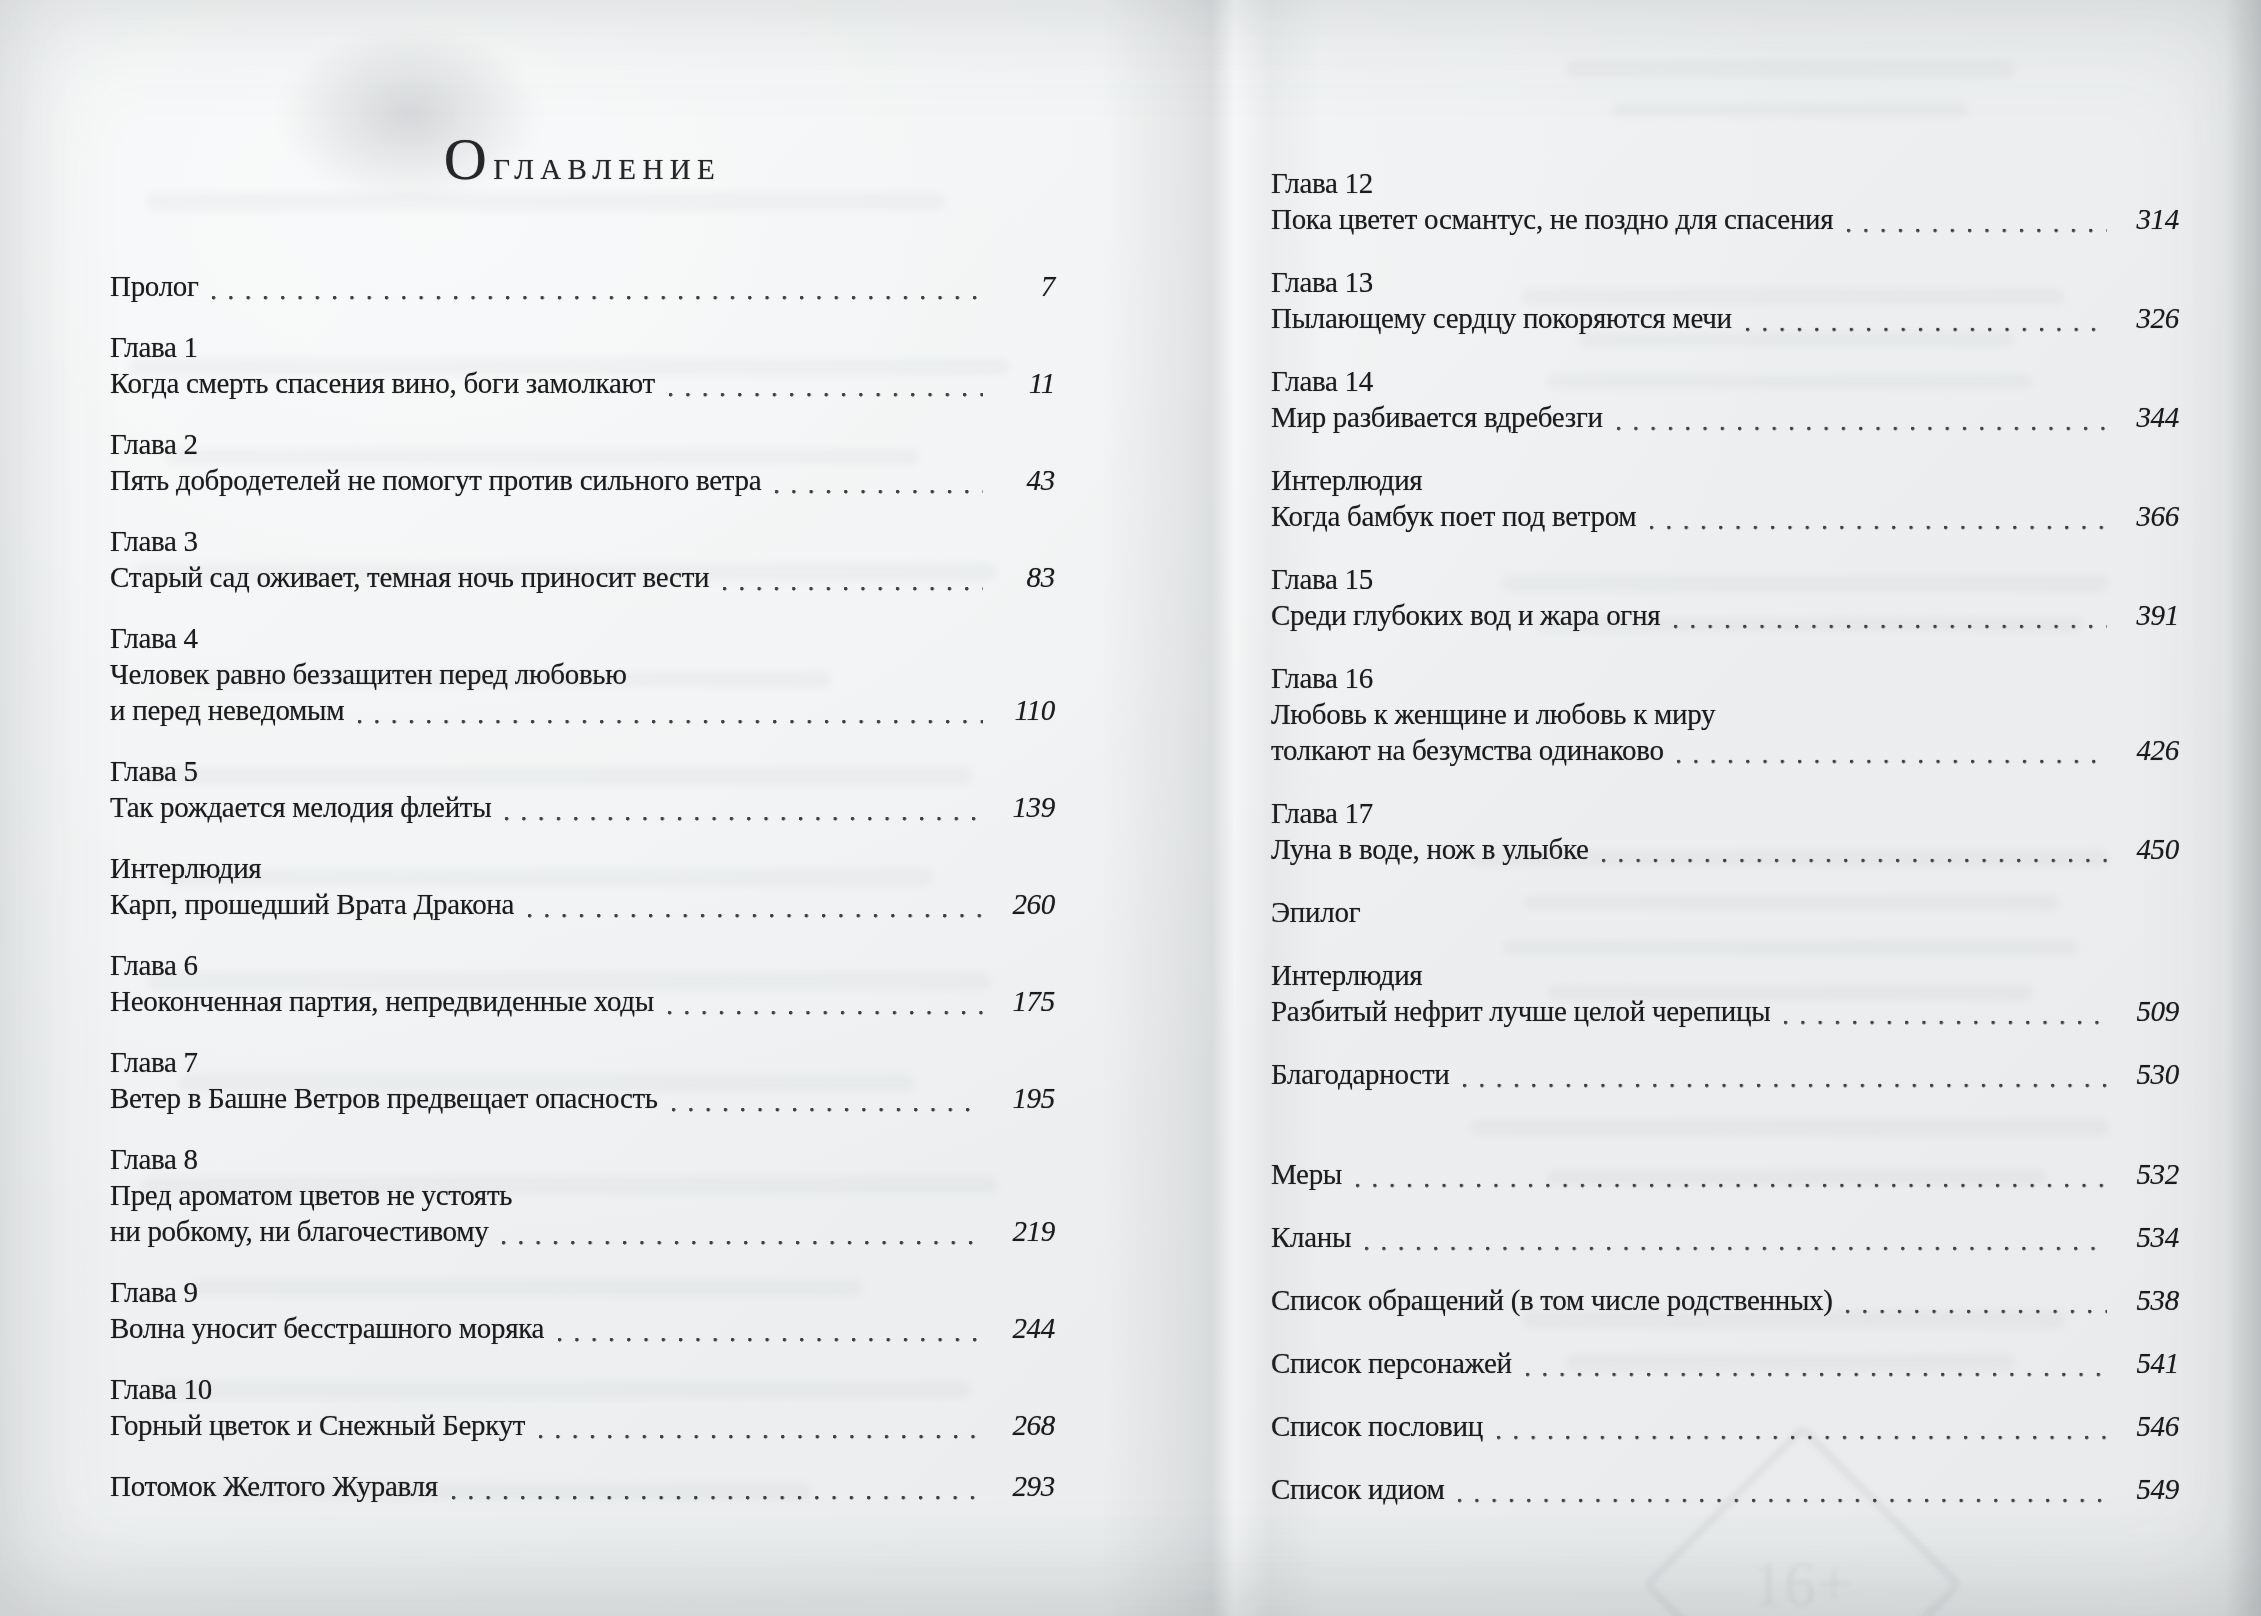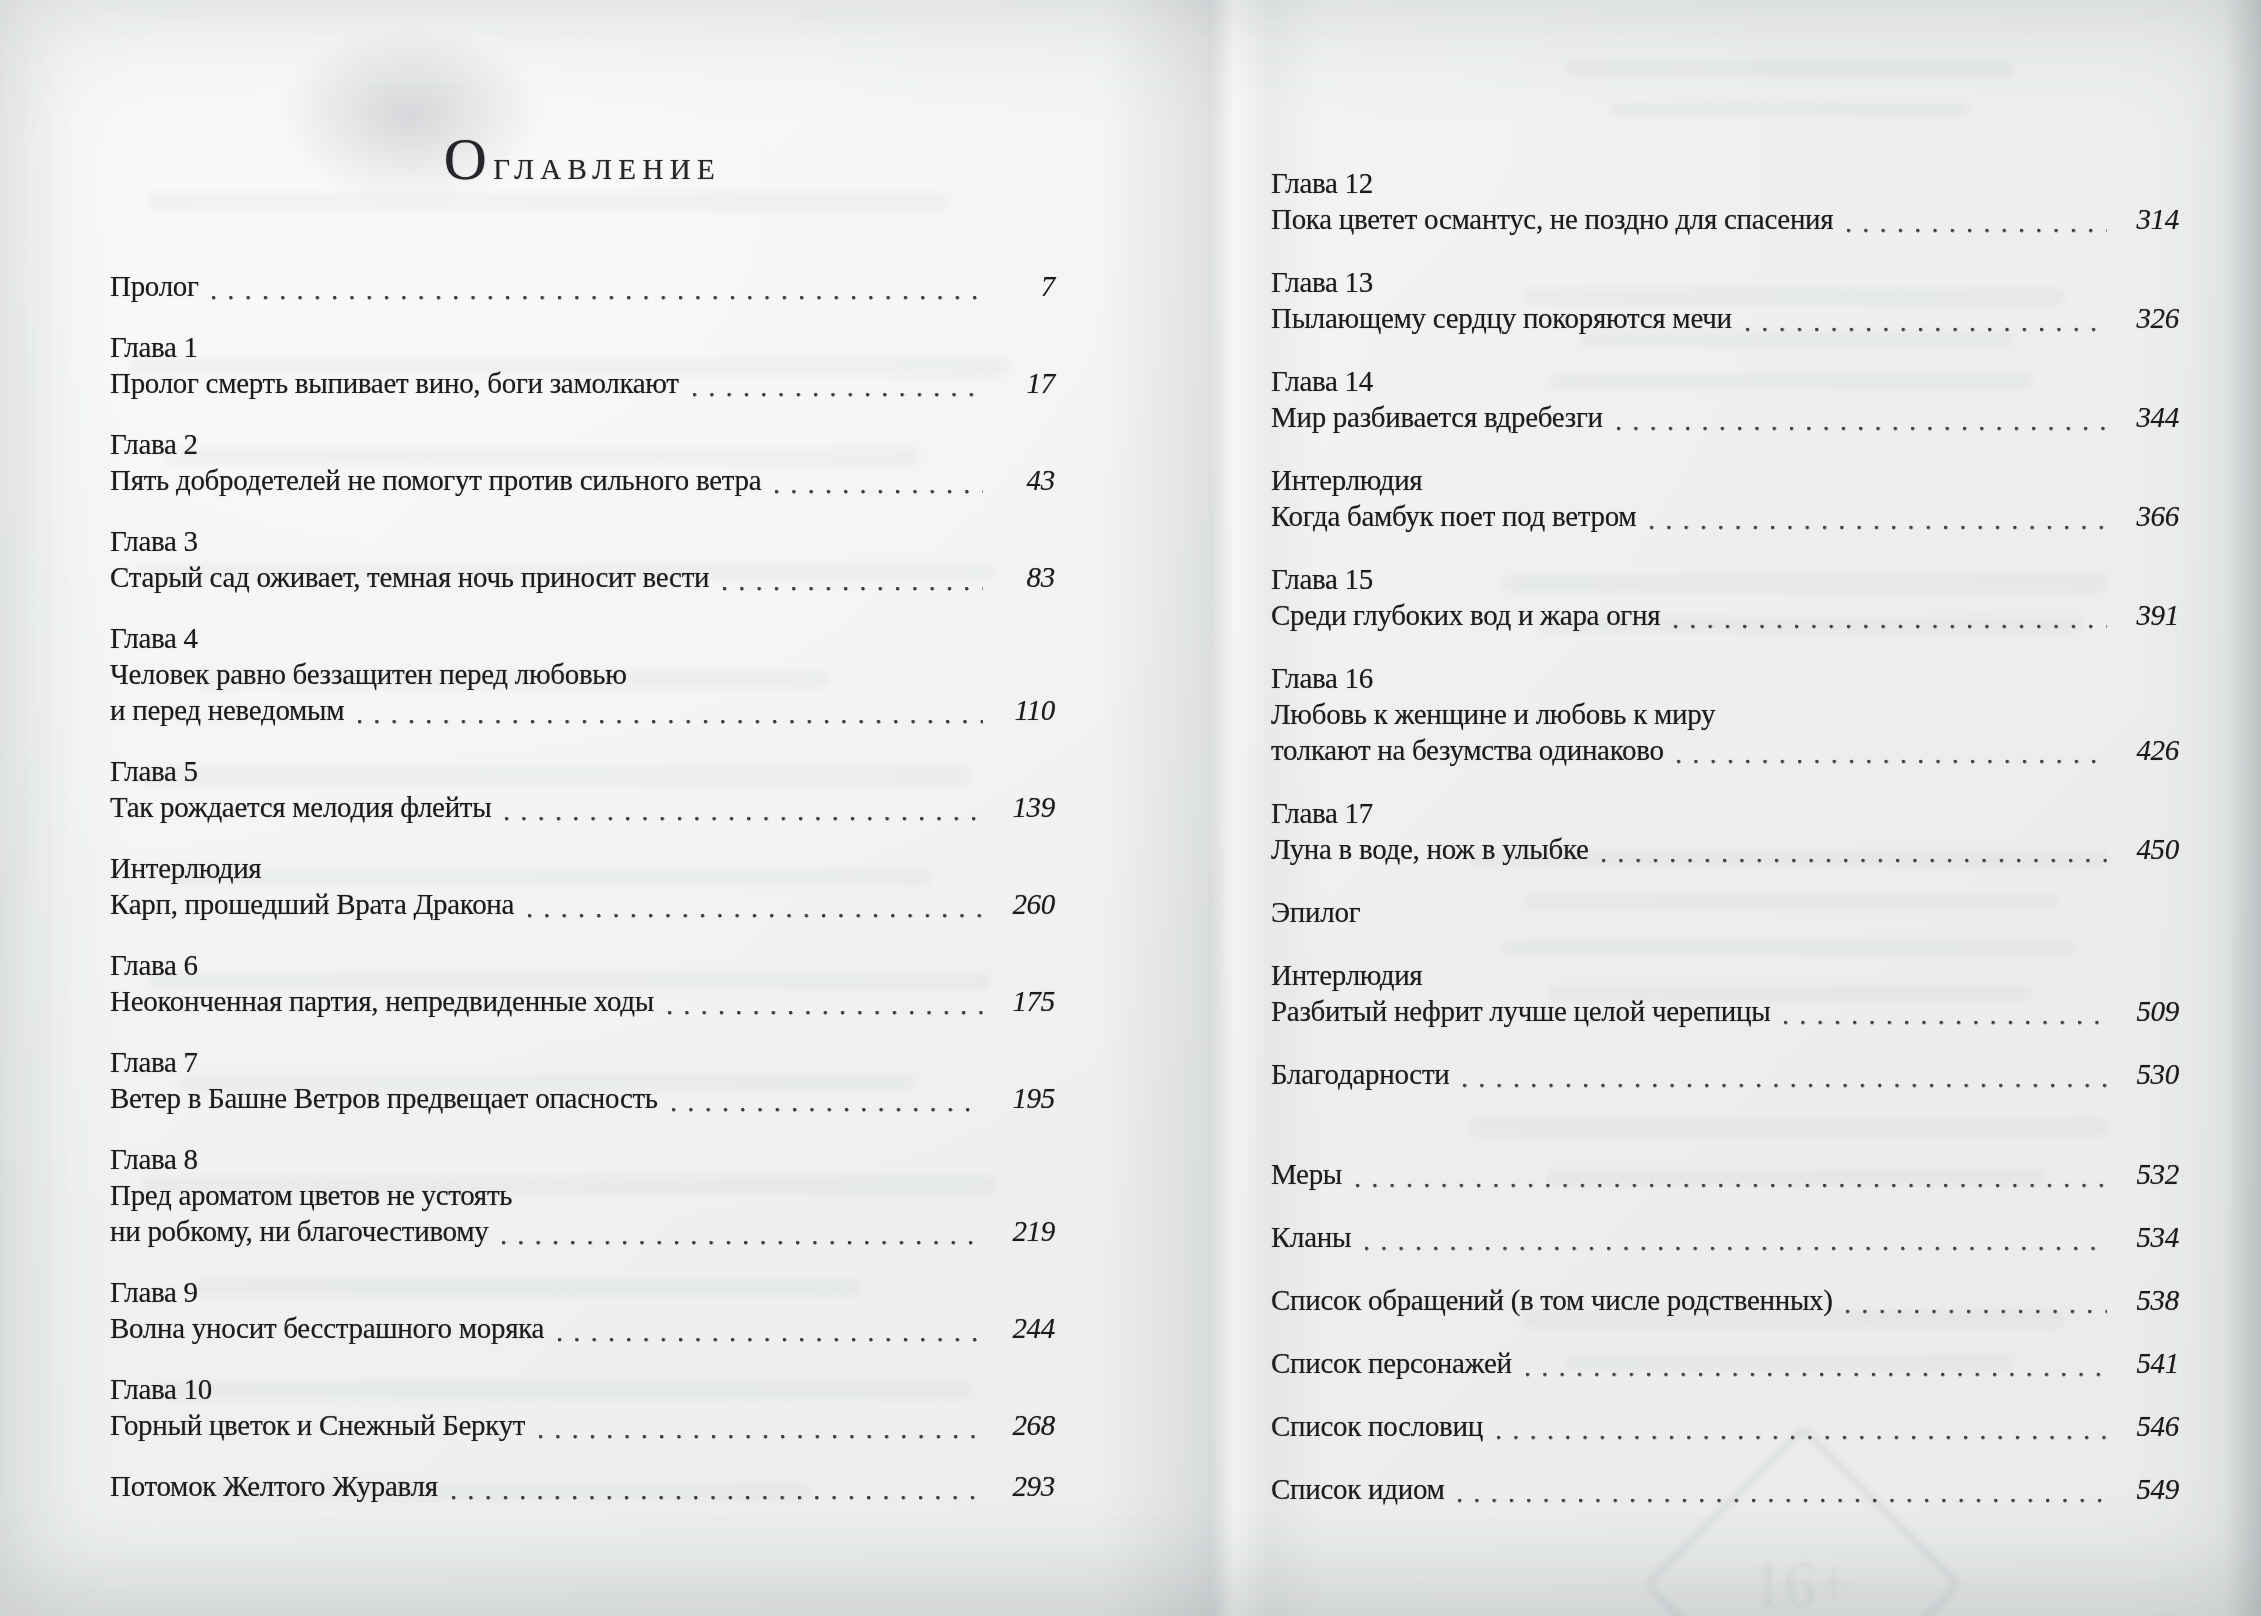--- a/index.html
+++ b/index.html
@@ -135,23 +135,23 @@
         <div class="entry">
           <div class="row">
             <span class="text">Пролог</span>
             <span class="leader"></span>
             <span class="page">7</span>
           </div>
         </div>
         <div class="entry">
           <div class="line">Глава 1</div>
           <div class="row">
-            <span class="text">Пролог смерть выпивает вино, боги замолкают</span>
-            <span class="leader"></span>
-            <span class="page">17</span>
+            <span class="text">Когда смерть спасения вино, боги замолкают</span>
+            <span class="leader"></span>
+            <span class="page">11</span>
           </div>
         </div>
         <div class="entry">
           <div class="line">Глава 2</div>
           <div class="row">
             <span class="text">Пять добродетелей не помогут против сильного ветра</span>
             <span class="leader"></span>
             <span class="page">43</span>
           </div>
         </div>

